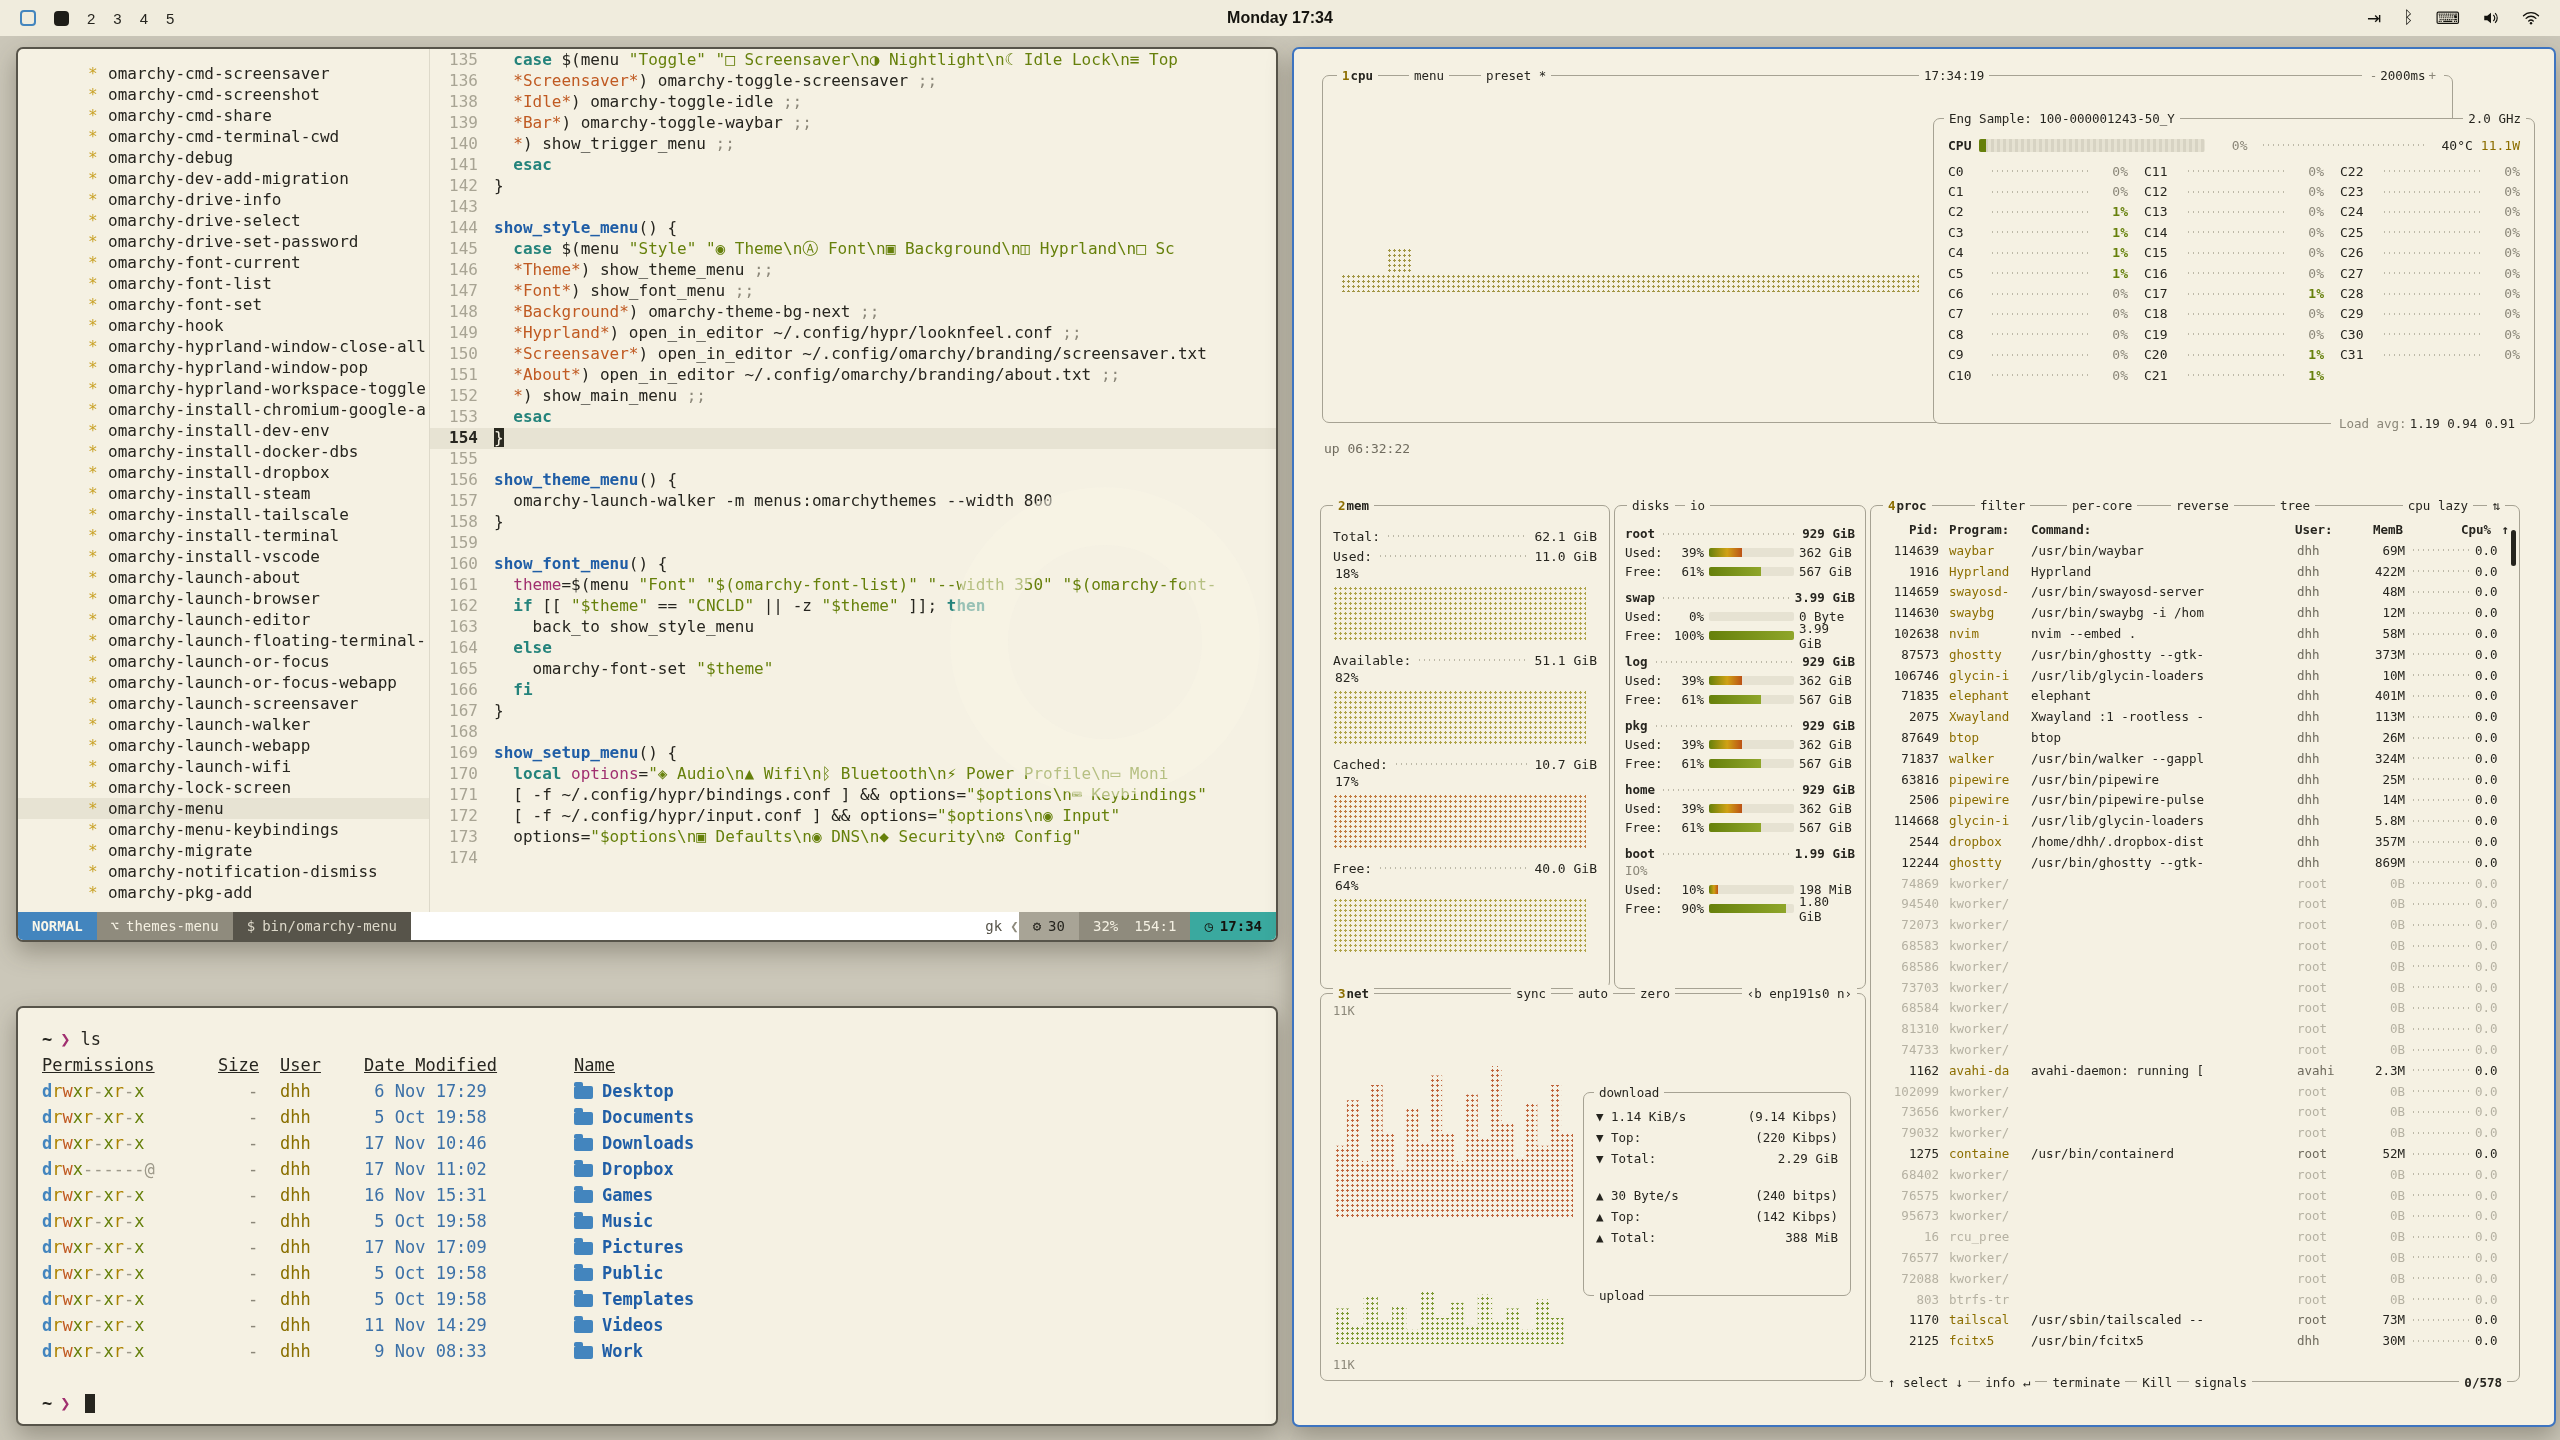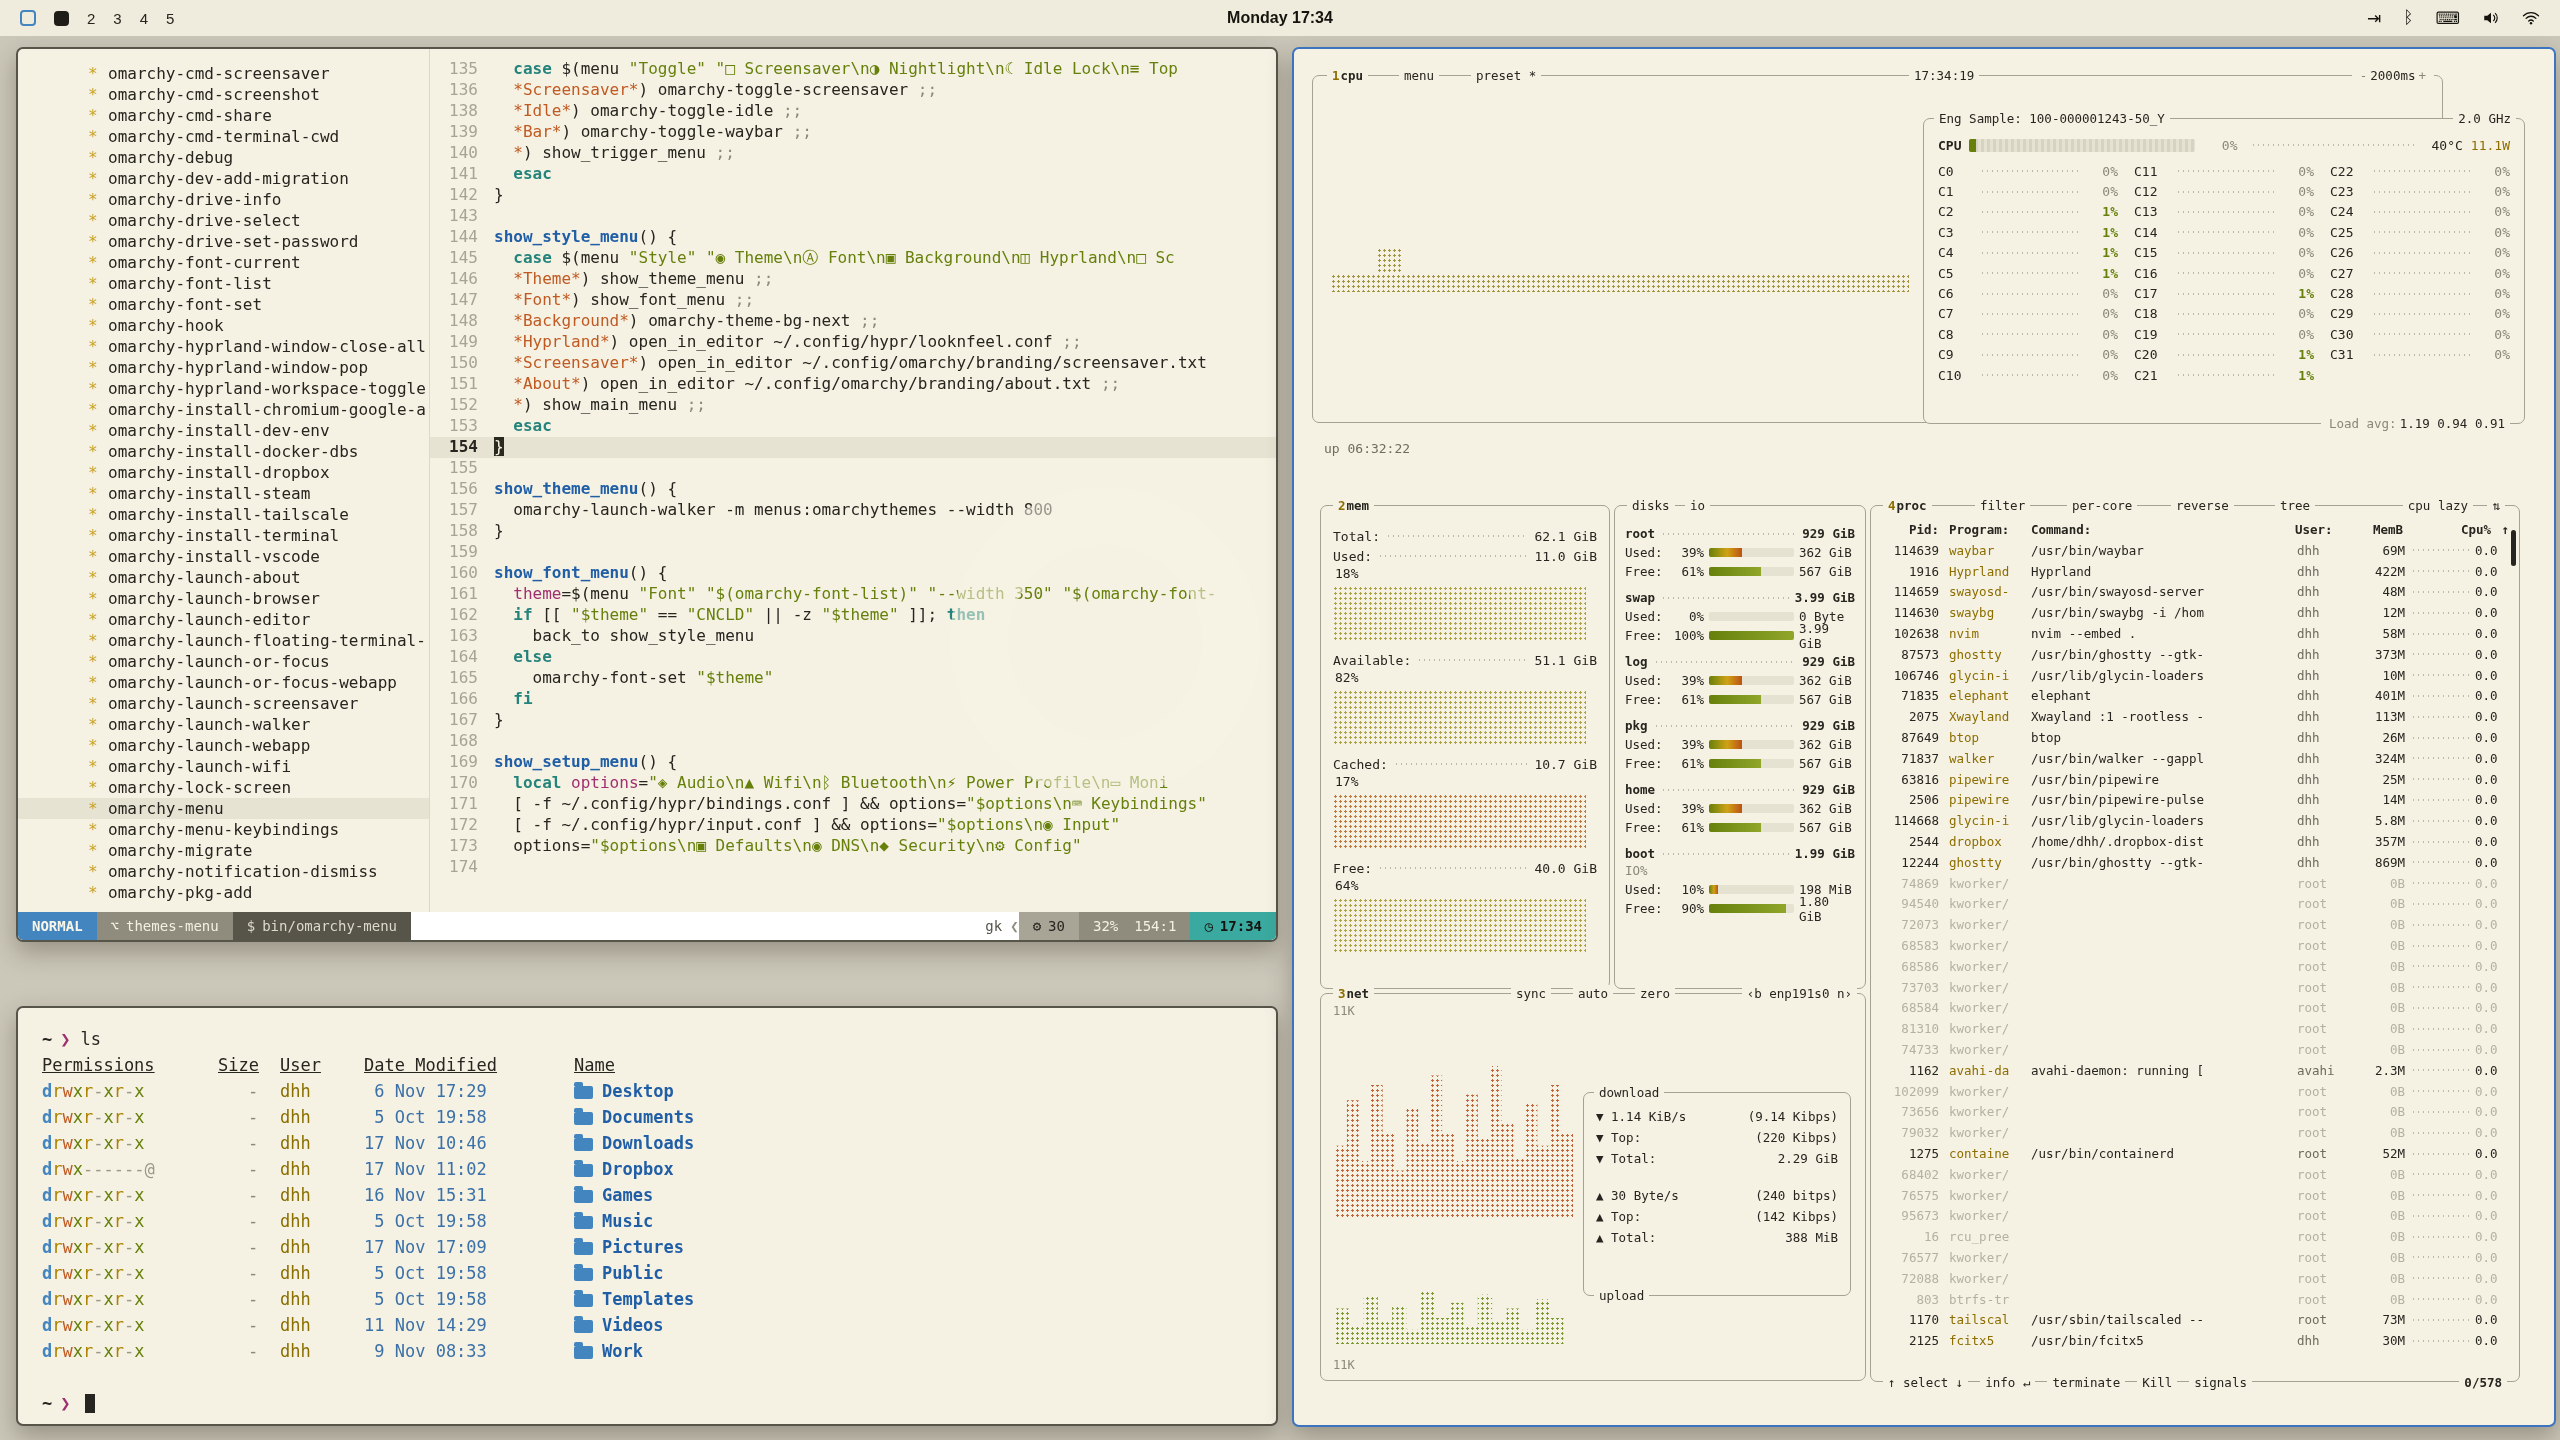--- a/index.html
+++ b/index.html
@@ -28,21 +28,21 @@
   .term{left:16px;top:1006px;width:1262px;height:420px;z-index:3;padding:18px 24px;font-size:17px}
   .btop{left:1292px;top:47px;width:1264px;height:1380px;z-index:3;border-color:#3D74C0;font-size:13px}
 
   
   .ed-main{display:flex;height:calc(100% - 28px);overflow:hidden}
   .filetree{width:412px;flex:none;padding-top:14px;border-right:1px solid #DDD9CA;overflow:hidden}
   .frow{display:flex;align-items:center;height:21px;padding-left:70px;font-size:16px;white-space:nowrap}
   .frow.active{background:var(--hl)}
   .ficon{color:#C9A227;width:20px;flex:none}
   .fname{color:var(--ink)}
-  .codepane{flex:1;padding-top:10px;overflow:hidden}
+  .codepane{flex:1;padding-top:1px;overflow:hidden}
   .cline{display:flex;height:21px;font-size:16px;white-space:pre}
   .cline.active{background:var(--hl)}
   .lnum{width:64px;flex:none;text-align:right;padding-right:16px;color:#A8A494}
   .cline.active .lnum{color:var(--ink);font-weight:bold}
   .ltext{flex:1;overflow:hidden}
   .kw{color:var(--teal);font-weight:bold}
   .str{color:var(--green)}
   .pat{color:var(--orange)}
   .fn{color:var(--blue2);font-weight:bold}
   .op{color:var(--dim)}
@@ -89,21 +89,21 @@
   
   .bbox{position:absolute;border:1.5px solid #A6A293;border-radius:7px}
   .chip{position:absolute;top:-9px;background:var(--win);padding:0 5px;font-size:12.5px;line-height:17px;white-space:nowrap;color:var(--ink)}
   .chip .sup{color:var(--olive);font-weight:bold;margin-right:1px}
   .c-title{font-weight:bold}
   .chip-bot{top:auto;bottom:-9px}
   .chip-load{top:auto;bottom:-9px;right:14px}
   .dimtx{color:var(--dim);margin:0 3px}
   .lead{flex:1;height:4px;margin:0 6px;background-image:radial-gradient(circle,var(--faint) .9px,transparent 1.1px);background-size:5px 4px;background-position:0 60%}
 
-  #box-cpu{left:18px;top:26px;width:1131px;height:348px}
+  #box-cpu{left:28px;top:26px;width:1131px;height:348px}
   .cpu-hist{position:absolute;left:18px;top:198px;width:578px;height:18px;background-image:radial-gradient(circle,#A19544 1px,transparent 1.2px);background-size:5px 5px}
   .cpu-hist2{position:absolute;left:64px;top:172px;width:26px;height:26px;background-image:radial-gradient(circle,#A19544 1px,transparent 1.2px);background-size:5px 5px}
   #box-cores{left:610px;top:42px;width:602px;height:306px;background:var(--win)}
   .cpurow{display:flex;align-items:center;gap:8px;height:20px;margin:16px 14px 0}
   .cpulab{font-weight:bold}
   .cpumeter{width:226px;height:13px;background:repeating-linear-gradient(90deg,#D7D3C3 0 3px,#E6E2D2 3px 6px);border-radius:2px;overflow:hidden;flex:none}
   .cpumeter i{display:block;width:3%;height:100%;background:var(--green)}
   .cpupct{color:var(--dim);width:34px;text-align:right;flex:none}
   .cputemp{flex:none}
   .cpupow{color:var(--olive);flex:none}

